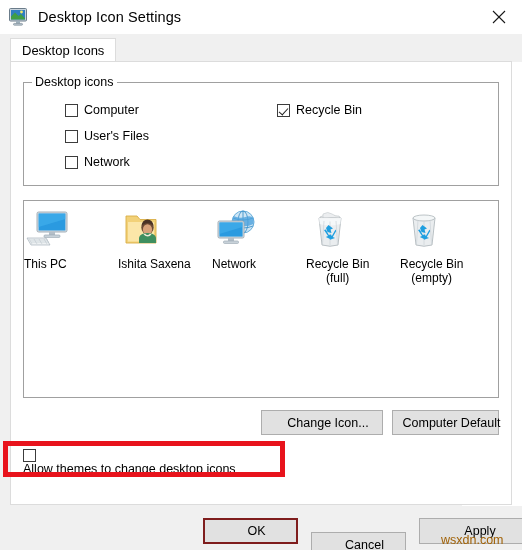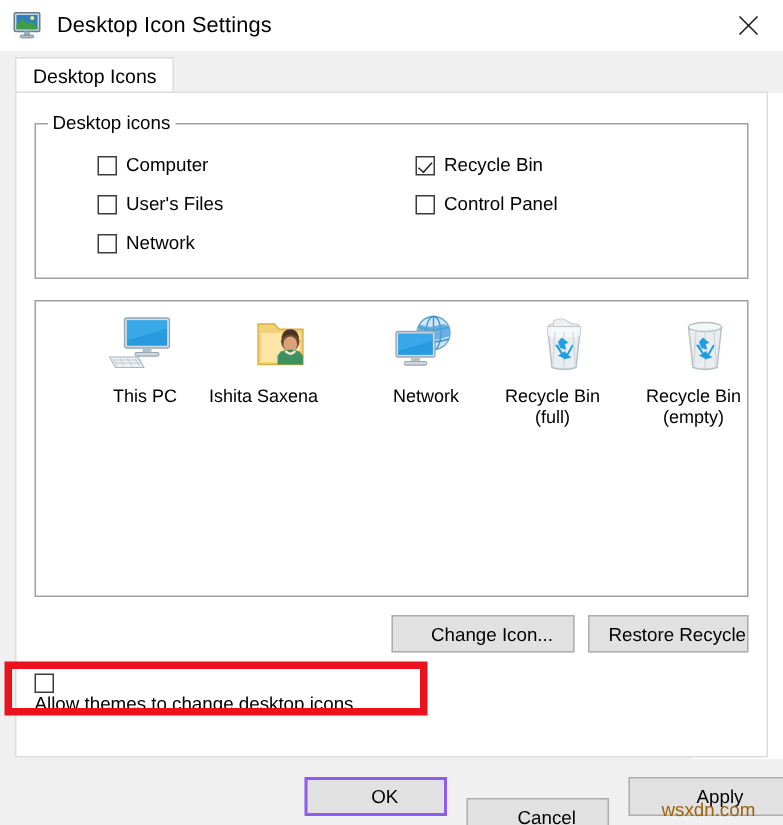--- a/index.html
+++ b/index.html
@@ -171,21 +171,21 @@
     position: absolute;
     left: 0;
     top: 6px;
     width: 474px;
     display: flex;
   }
   .icon-cell {
     width: 94px;
     display: flex;
     flex-direction: column;
-    align-items: flex-end;
+    align-items: flex-start;
   }
   .icon-art {
     width: 48px;
     height: 46px;
     position: relative;
   }
   .icon-caption {
     margin-top: 4px;
     font-size: 12px;
     text-align: center;
@@ -251,21 +251,21 @@
     width: 522px;
     height: 44px;
     background: #f0f0f0;
   }
   .btn-ok {
     position: absolute;
     left: 203px;
     top: 518px;
     width: 95px;
     height: 26px;
-    border: 2px solid #8b5cf6;
+    border: 2px solid #7f1d1d;
     background: #e1e1e1;
   }
   .btn-cancel {
     position: absolute;
     left: 311px;
     top: 532px;
     width: 95px;
     height: 26px;
   }
   .btn-apply {
@@ -328,24 +328,20 @@
           </div>
           <div class="cb-col right">
             <span class="checkbox checked"></span>
             <span class="cb-label">Recycle Bin</span>
           </div>
         </div>
         <div class="cb-row">
           <div class="cb-col">
             <span class="checkbox"></span>
             <span class="cb-label">User's Files</span>
-          </div>
-          <div class="cb-col right">
-            <span class="checkbox"></span>
-            <span class="cb-label">Control Panel</span>
           </div>
         </div>
         <div class="cb-row">
           <div class="cb-col">
             <span class="checkbox"></span>
             <span class="cb-label">Network</span>
           </div>
           <div class="cb-col right"></div>
         </div>
       </div>
@@ -457,21 +453,21 @@
 (empty)</div>
         </div>
 
       </div>
     </div>
 
     <div class="btn btn-change">
       <span>Change Icon...</span>
     </div>
     <div class="btn btn-restore">
-      <span>Restore Recycle</span>
+      <span>Computer Default</span>
     </div>
 
     <div class="allow-themes">
       <span class="checkbox"></span>
       <span class="cb-label">Allow themes to change desktop icons</span>
     </div>
 
   </div>
 
   <div class="annotation"></div>

